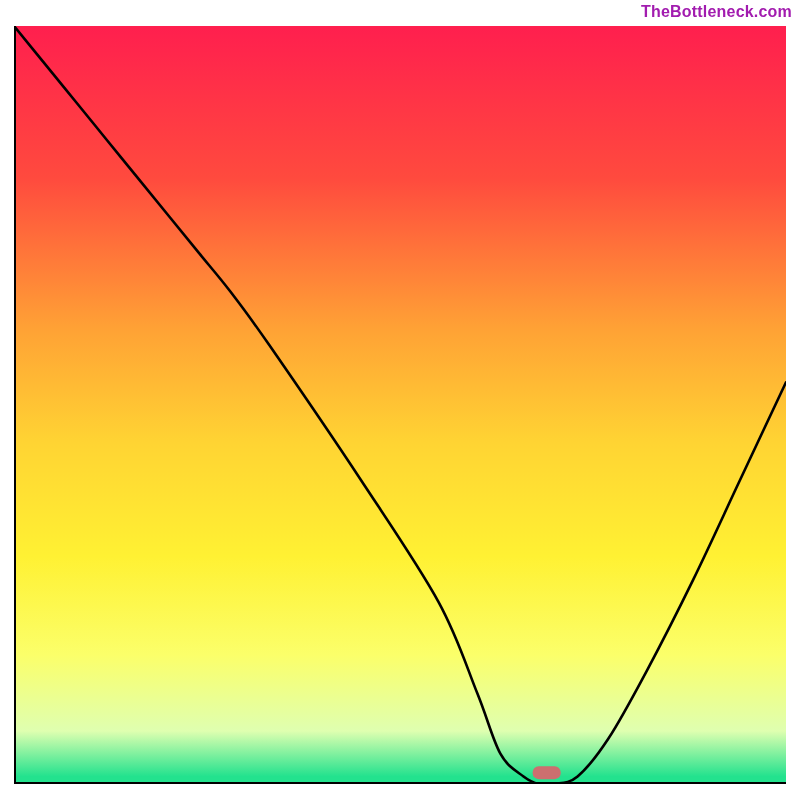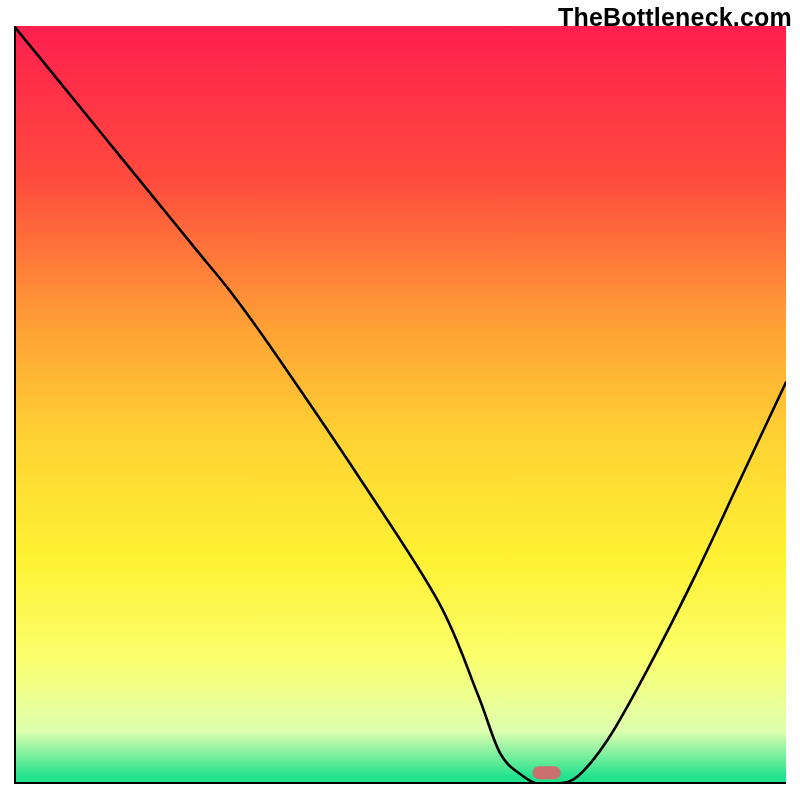--- a/index.html
+++ b/index.html
@@ -12,23 +12,23 @@
   }
   .frame {
     position: relative;
     width: 800px;
     height: 800px;
   }
   .watermark {
     position: absolute;
     top: 3px;
     right: 8px;
-    font-size: 25px;
+    font-size: 16px;
     font-weight: 600;
-    color: #000000;
+    color: #a21caf;
     letter-spacing: 0.2px;
   }
   .plot {
     position: absolute;
     left: 14px;
     top: 26px;
     width: 772px;   
     height: 758px;  
   }
   svg { display: block; }

